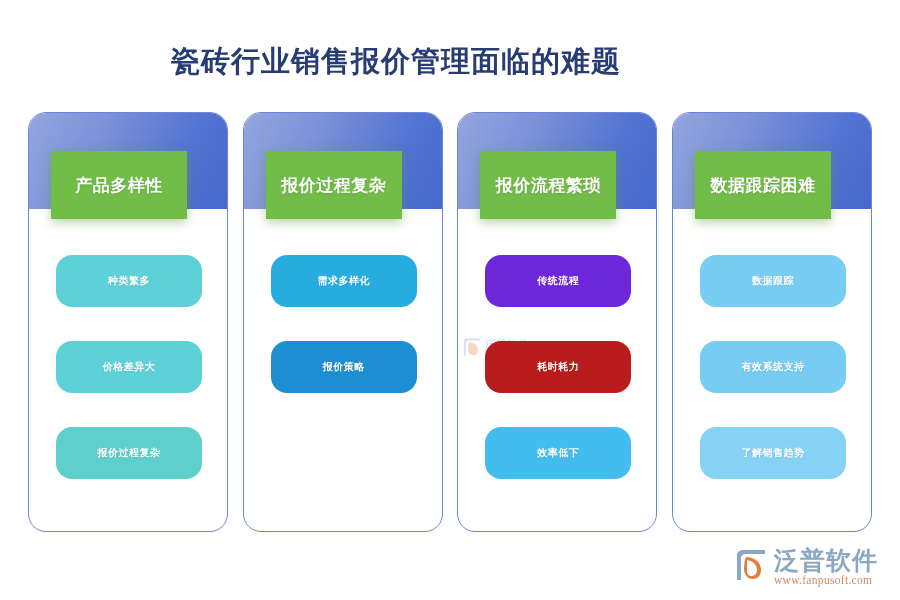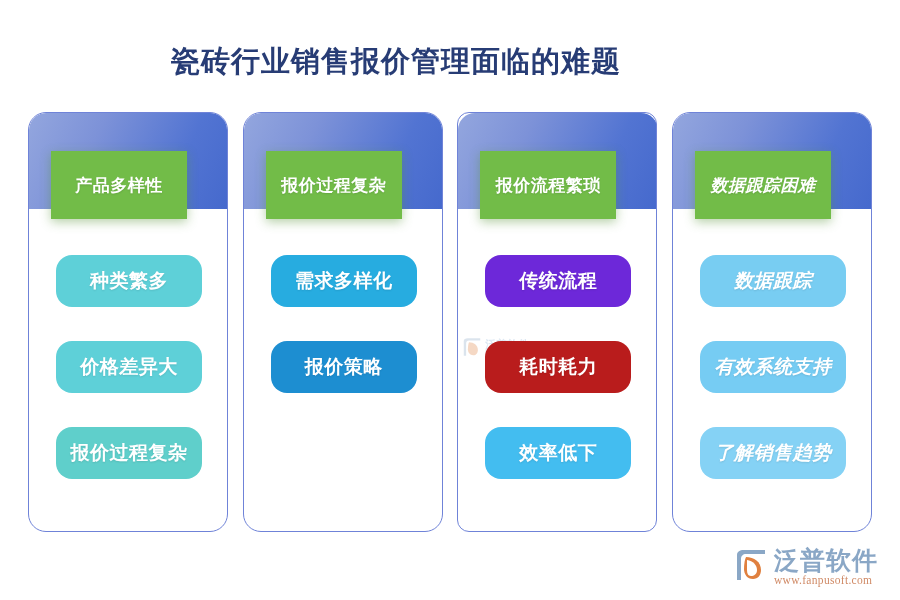--- a/index.html
+++ b/index.html
@@ -92,21 +92,21 @@
     display:flex;
     align-items:center;
     justify-content:center;
     position:relative;
     z-index:3;
   }
   .pill:last-child { margin-bottom:0; }
 
   .pill-label {
     color:#ffffff;
-    font-size:19px;
+    font-size:10px;
     font-weight:bold;
     letter-spacing:.5px;
     white-space:nowrap;
     text-shadow:0 1px 2px rgba(0,0,0,.10);
   }
 
   
   .watermark {
     position:absolute;
     top:218px; left:4px;
@@ -179,21 +179,21 @@
         </div>
         <div class="pill-list">
           <div class="pill" style="background: rgb(39, 172, 224);">
             <span class="pill-label">需求多样化</span>
           </div>
           <div class="pill" style="background: rgb(29, 142, 209);">
             <span class="pill-label">报价策略</span>
           </div>
         </div>
       </div>
-      <div class="card" style="border-color: rgb(111, 131, 216); border-radius: 12px;">
+      <div class="card" style="border-color: rgb(111, 131, 216);">
         <div class="card-banner"></div>
         <div class="card-header" style="background: rgb(114, 188, 72);">
           <div class="card-header-label">报价流程繁琐</div>
         </div>
         <div class="watermark">
           <svg class="watermark-mark" viewBox="0 0 34 32">
             <path d="M3 6 C3 2.5 6 1 9.5 1 L31 1 L31 5 L12 5 C9 5 7 7 7 10 L7 31 L3 31 Z" fill="#8aa7c6"></path>
             <path d="M12 8 C20 8 27 13 27 21 C27 26 24 30 19 30 C13 30 10 25 10 20 C10 14 11 10 12 8 Z" fill="#e0803f"></path>
           </svg>
           <div class="watermark-texts">
@@ -206,21 +206,21 @@
             <span class="pill-label">传统流程</span>
           </div>
           <div class="pill" style="background: #b91c1c;">
             <span class="pill-label">耗时耗力</span>
           </div>
           <div class="pill" style="background: rgb(67, 189, 240);">
             <span class="pill-label">效率低下</span>
           </div>
         </div>
       </div>
-      <div class="card" style="border-color: rgb(111, 131, 216); font-style: italic;">
+      <div class="card" style="border-color: rgb(111, 131, 216);">
         <div class="card-banner"></div>
         <div class="card-header" style="background: rgb(114, 188, 72);">
           <div class="card-header-label">数据跟踪困难</div>
         </div>
         <div class="pill-list">
           <div class="pill" style="background: rgb(120, 205, 242);">
             <span class="pill-label">数据跟踪</span>
           </div>
           <div class="pill" style="background: rgb(118, 204, 243);">
             <span class="pill-label">有效系统支持</span>

